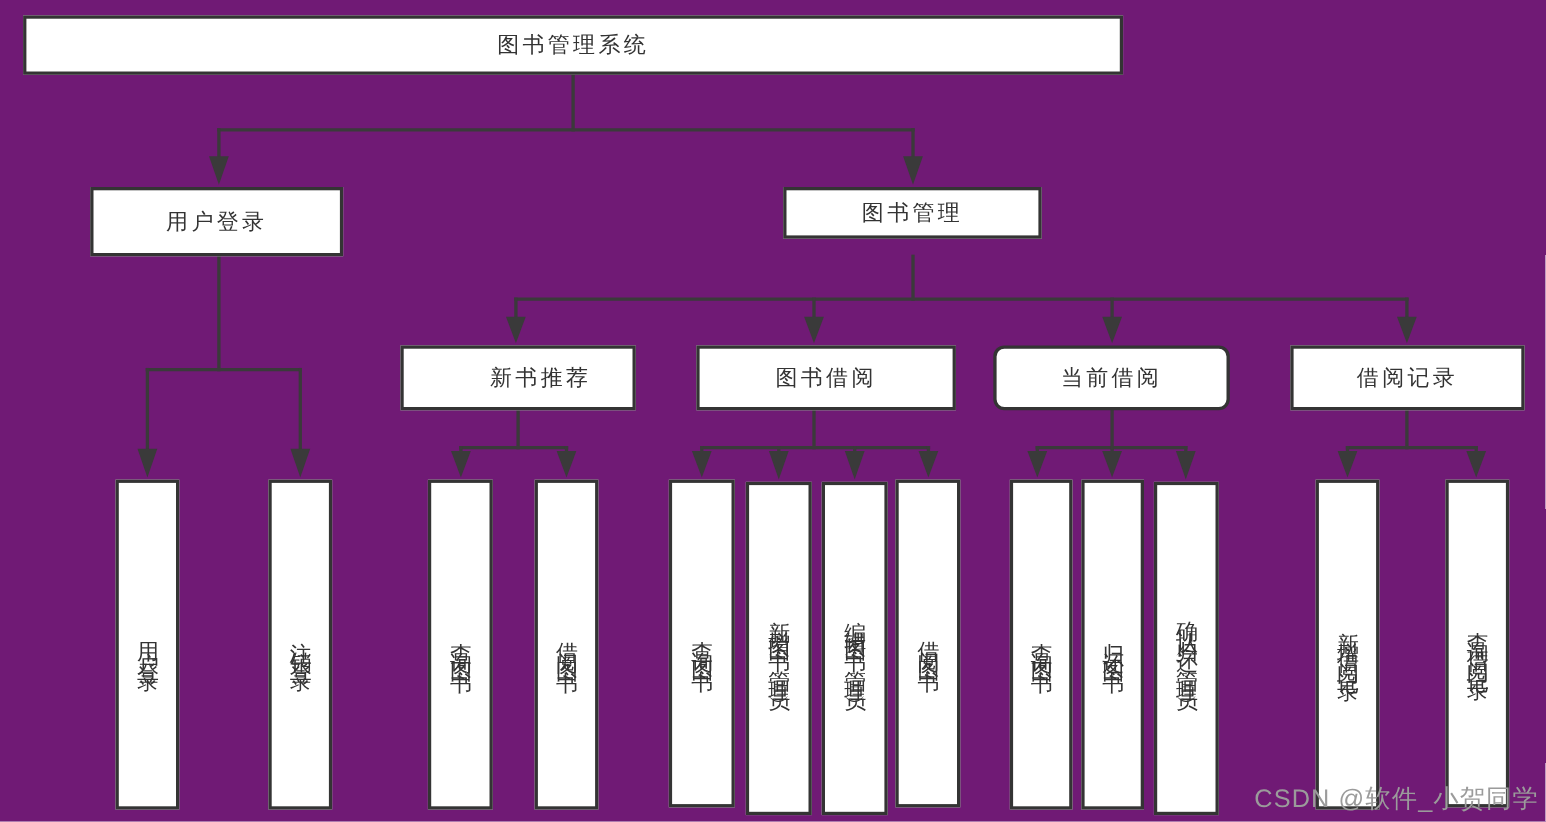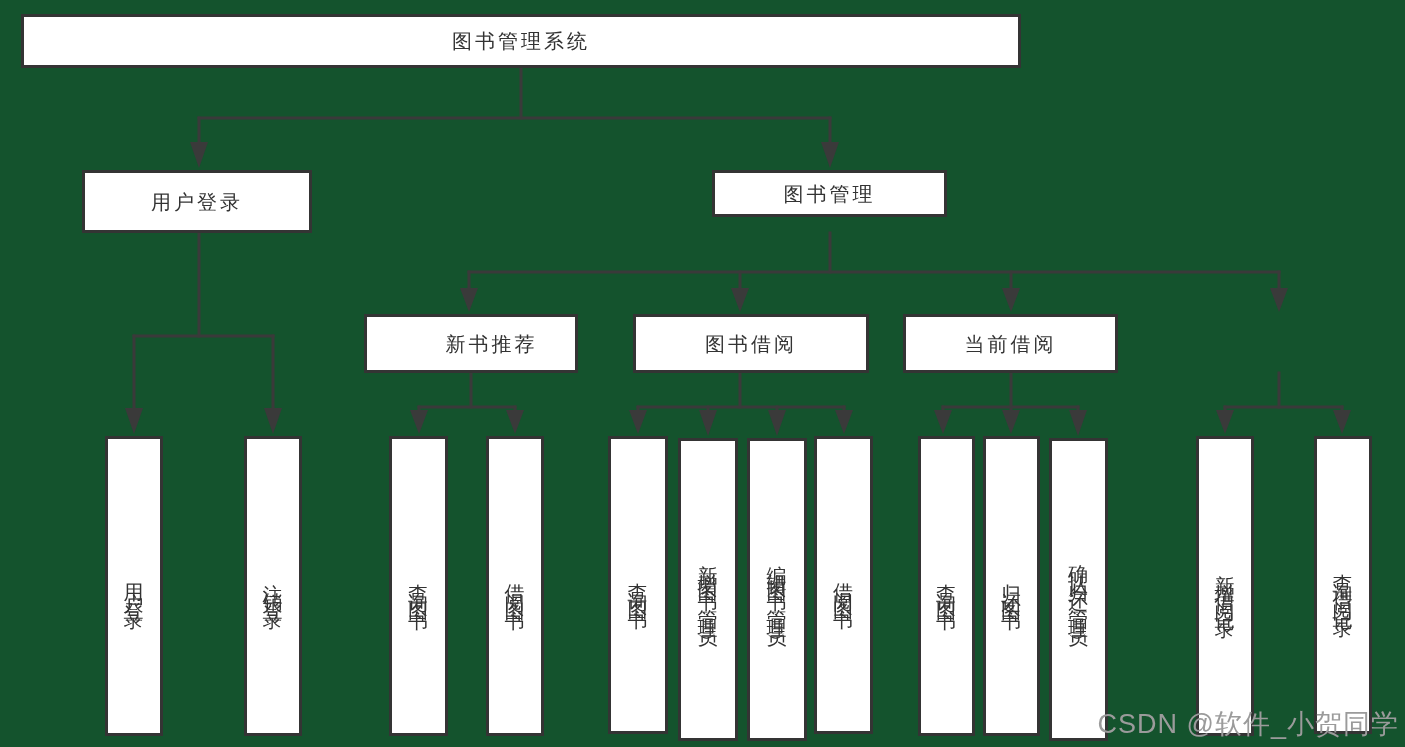--- a/index.html
+++ b/index.html
@@ -1,19 +1,19 @@
 <!DOCTYPE html>
 <html><head>
 <meta charset="utf-8">
 <style>
   html, body { margin:0; padding:0; background:#ffffff; }
   .canvas {
     position:relative;
     width:1405px; height:747px;
-    background:#14532d;
+    background:#701a75;
     font-family:"Liberation Sans", sans-serif;
     color:#333333;
     overflow:hidden;
   }
   svg.wires { position:absolute; left:0; top:0; width:1405px; height:747px; }
   .wire { stroke:#3a3a3a; stroke-width:3; fill:none; stroke-linecap:square; }
   .arrow { fill:#3a3a3a; stroke:none; }
   .node {
     position:absolute;
     box-sizing:border-box;
@@ -30,21 +30,21 @@
   }
   .vnode {
     writing-mode:vertical-rl;
     letter-spacing:9px;
     font-size:20px;
   }
   .watermark {
     position:absolute;
     right:6px;
     bottom:5px;
-    font-size:27px;
+    font-size:23px;
     letter-spacing:1px;
     color:#9b9b9b;
     white-space:nowrap;
   }
 </style>
 </head>
 <body>
 
 <div class="canvas">
 
@@ -124,21 +124,22 @@
     </g>
   </svg>
 
   <div class="node" style="left:21px; top:14px; width:1000px; height:54px;">图书管理系统</div>
 
   <div class="node" style="left:82px; top:170px; width:230px; height:63px;">用户登录</div>
   <div class="node" style="left:712px; top:170px; width:235px; height:47px;">图书管理</div>
 
   <div class="node" style="left:364px; top:314px; width:214px; height:59px;padding-left:41px;">新书推荐</div>
   <div class="node" style="left:633px; top:314px; width:236px; height:59px;">图书借阅</div>
-  <div class="node" style="left:903px; top:314px; width:215px; height:59px;">当前借阅</div>
+  <div class="node" style="left:903px; top:314px; width:215px; height:59px;border-radius:10px;">当前借阅</div>
+  <div class="node" style="left:1173px; top:314px; width:213px; height:59px;">借阅记录</div>
 
   <div class="node vnode" style="left:105px; top:436px; width:58px; height:300px;">用户登录</div>
   <div class="node vnode" style="left:244px; top:436px; width:58px; height:300px;">注销登录</div>
 
   <div class="node vnode" style="left:389px; top:436px; width:59px; height:300px;">查询图书</div>
   <div class="node vnode" style="left:486px; top:436px; width:58px; height:300px;">借阅图书</div>
 
   <div class="node vnode" style="left:608px; top:436px; width:60px; height:298px;">查询图书</div>
   <div class="node vnode" style="left:678px; top:438px; width:60px; height:303px;">新增图书（管理员）</div>
   <div class="node vnode" style="left:747px; top:438px; width:60px; height:303px;">编辑图书（管理员）</div>

